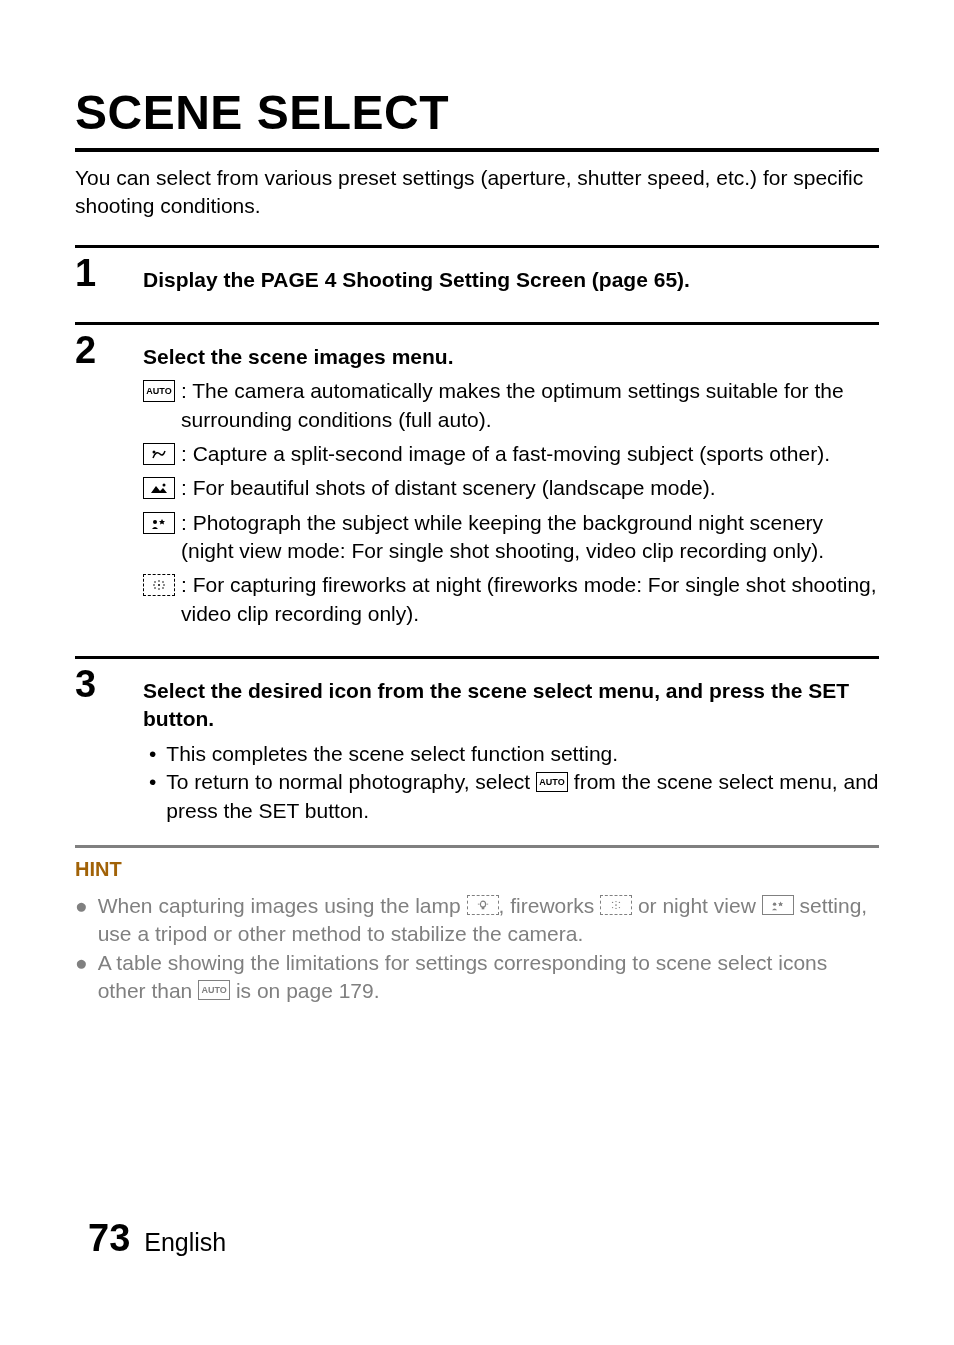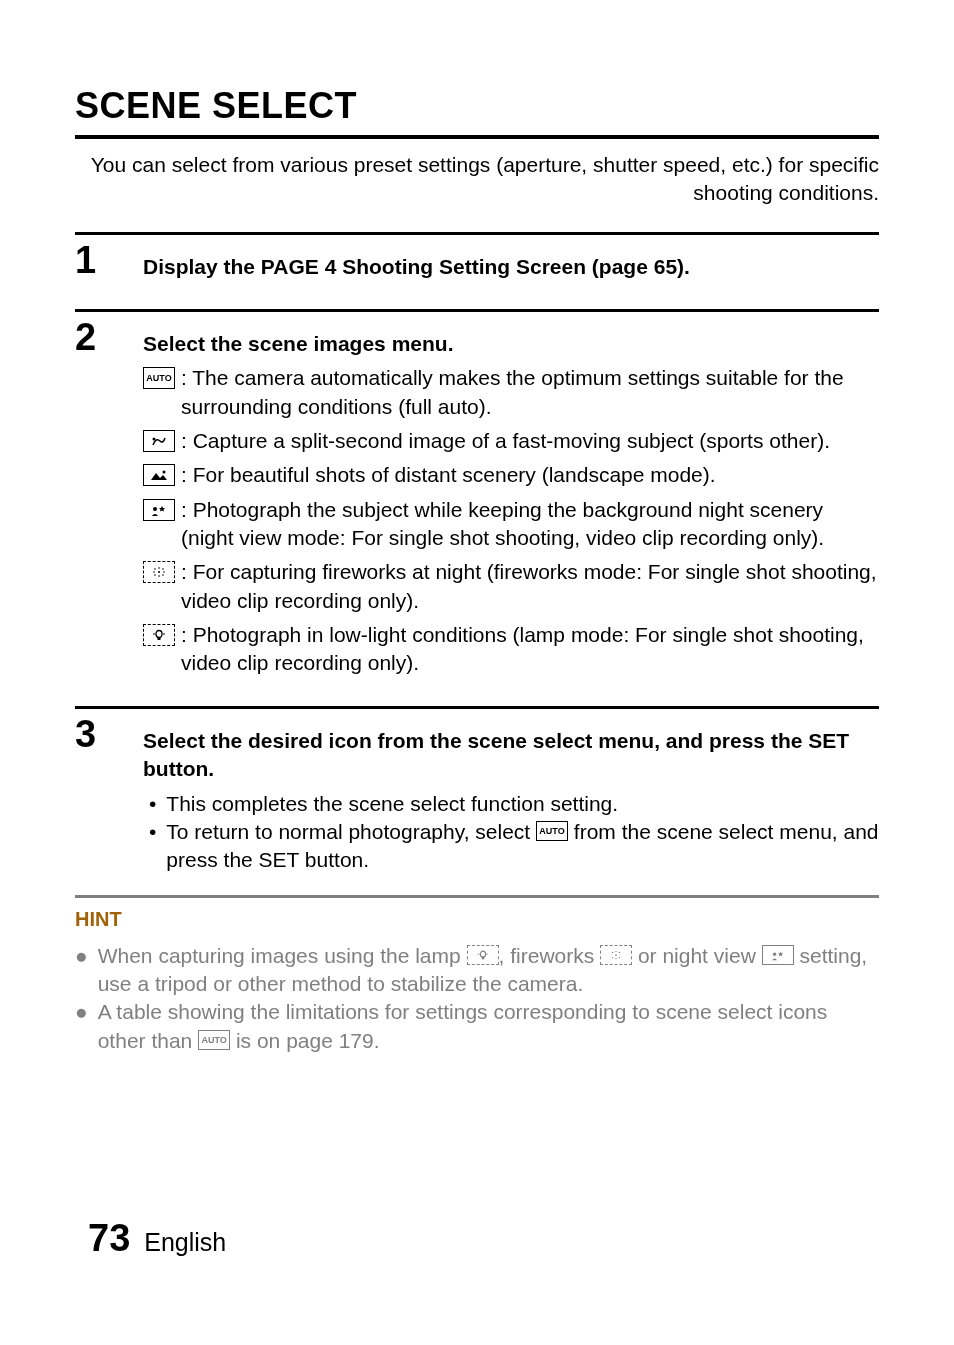--- a/index.html
+++ b/index.html
@@ -6,30 +6,29 @@
     body {
       font-family: Arial, Helvetica, sans-serif;
       width: 954px;
       height: 1345px;
       padding: 85px 75px 60px 75px;
       background: white;
       color: black;
       position: relative;
     }
     .title {
-      font-size: 36px;
+      font-size: 48px;
       font-weight: bold;
       letter-spacing: 0.5px;
     }
     .hr-thick { border: none; border-top: 4px solid black; margin: 8px 0 12px 0; }
     .intro {
       font-size: 21px;
       line-height: 1.35;
       margin-bottom: 24px;
-      text-align: right;
     }
     .step {
       display: flex;
       gap: 20px;
       margin-bottom: 10px;
     }
     .step-num-col {
       flex: 0 0 48px;
     }
     .step-num {
@@ -216,31 +215,20 @@
             <circle cx="13" cy="10" r="0.8" fill="black"></circle>
             <circle cx="9" cy="3" r="0.8" fill="black"></circle>
             <circle cx="9" cy="11" r="0.8" fill="black"></circle>
             <circle cx="4" cy="7" r="0.8" fill="black"></circle>
             <circle cx="14" cy="7" r="0.8" fill="black"></circle>
           </svg>
       </span>
       <span class="mode-text"><span>: </span><span>For capturing fireworks at night (fireworks mode: For single shot shooting, video clip recording only).</span></span>
     </div>
 
-    <div class="mode-row">
-      <span class="mode-icon dashed">
-        <svg class="icon-svg" width="18" height="14" viewBox="0 0 18 14">
-            <ellipse cx="9" cy="6" rx="3" ry="3.5" fill="none" stroke="black" stroke-width="1.3"></ellipse>
-            <rect x="7.5" y="9" width="3" height="3" fill="black"></rect>
-            <line x1="3" y1="6" x2="5" y2="6" stroke="black" stroke-width="1"></line>
-            <line x1="13" y1="6" x2="15" y2="6" stroke="black" stroke-width="1"></line>
-          </svg>
-      </span>
-      <span class="mode-text"><span>: </span><span>Photograph in low-light conditions (lamp mode: For single shot shooting, video clip recording only).</span></span>
-    </div>
   </div>
 </div>
 
 <hr class="hr-step" style="margin-top:22px;">
 <div class="step">
   <div class="step-num-col">
       <div class="step-num">3</div>
     </div>
   <div class="step-body">
     <p class="step-head">Select the desired icon from the scene select menu, and press the SET button.</p>

